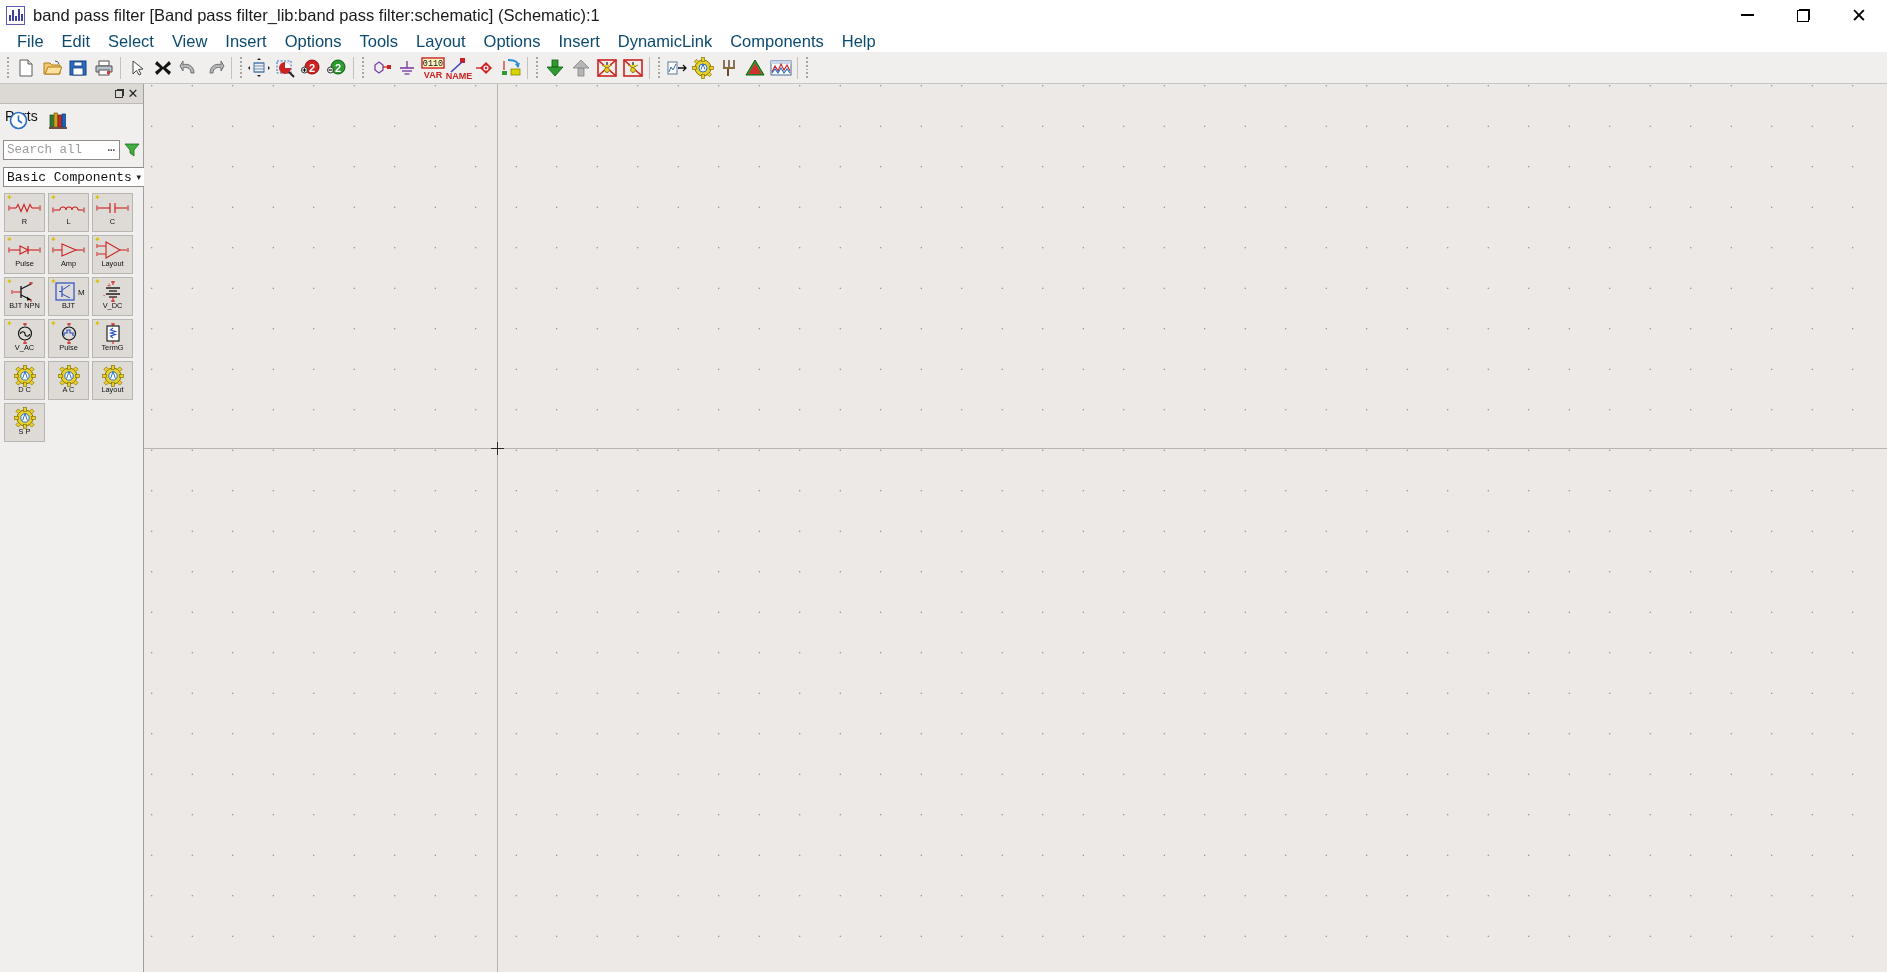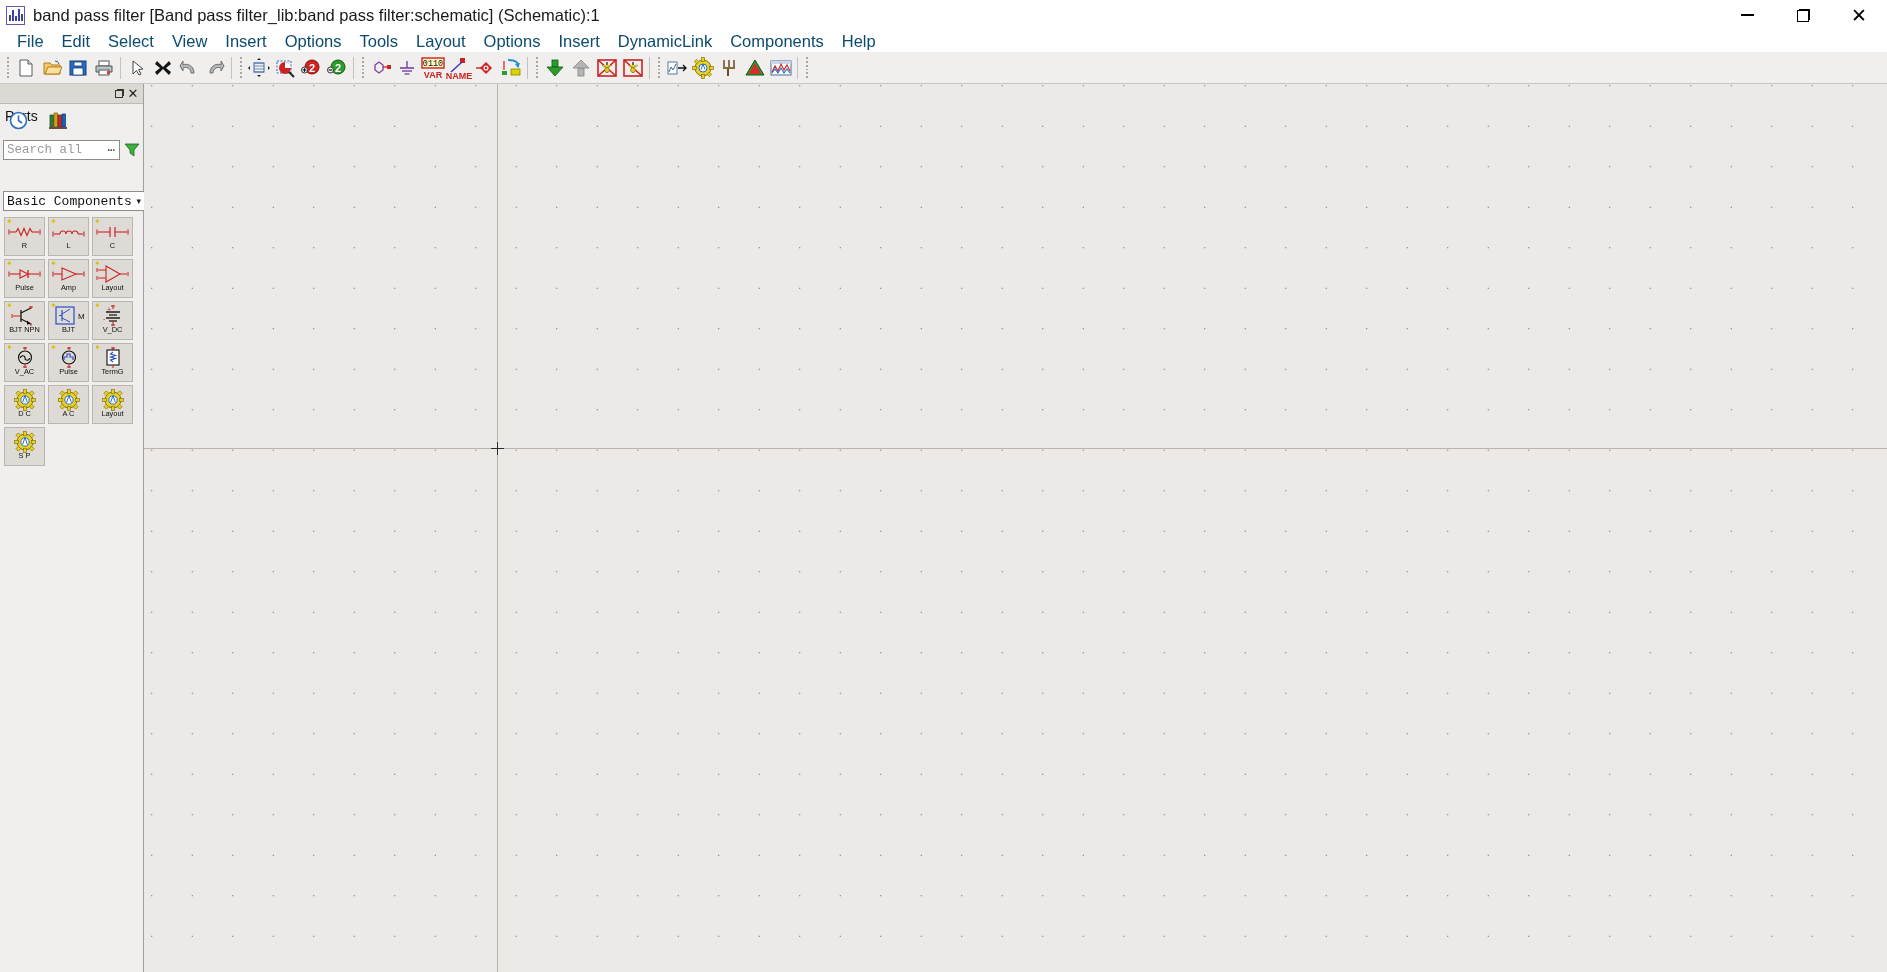--- a/index.html
+++ b/index.html
@@ -141,21 +141,21 @@
     padding: 0 3px;
   }
   #search-ph {
     font-family: "Liberation Mono", monospace;
     font-size: 12.5px; color: #9b9b9b; flex:1;
     white-space: nowrap; overflow: hidden;
   }
   #search-dots { font-family:"Liberation Mono",monospace; font-size:12.5px; color:#555; letter-spacing:1px;}
   #filter-icon { width:16px; height:16px; flex:0 0 auto; }
 
-  #parts-catrow { height: 26px; padding: 0 3px; display:flex; align-items:center;margin-top:24px;}
+  #parts-catrow { height: 26px; padding: 0 3px; display:flex; align-items:center;}
   #category-select {
     flex:1; height: 20px;
     border:1px solid #8e8b88; background:#fff;
     display:flex; align-items:center; padding-left:3px;
     position: relative;
   }
   #category-label {
     font-family:"Liberation Mono", monospace;
     font-size:13px; color:#111; white-space:nowrap; overflow:hidden;
     flex:1;

